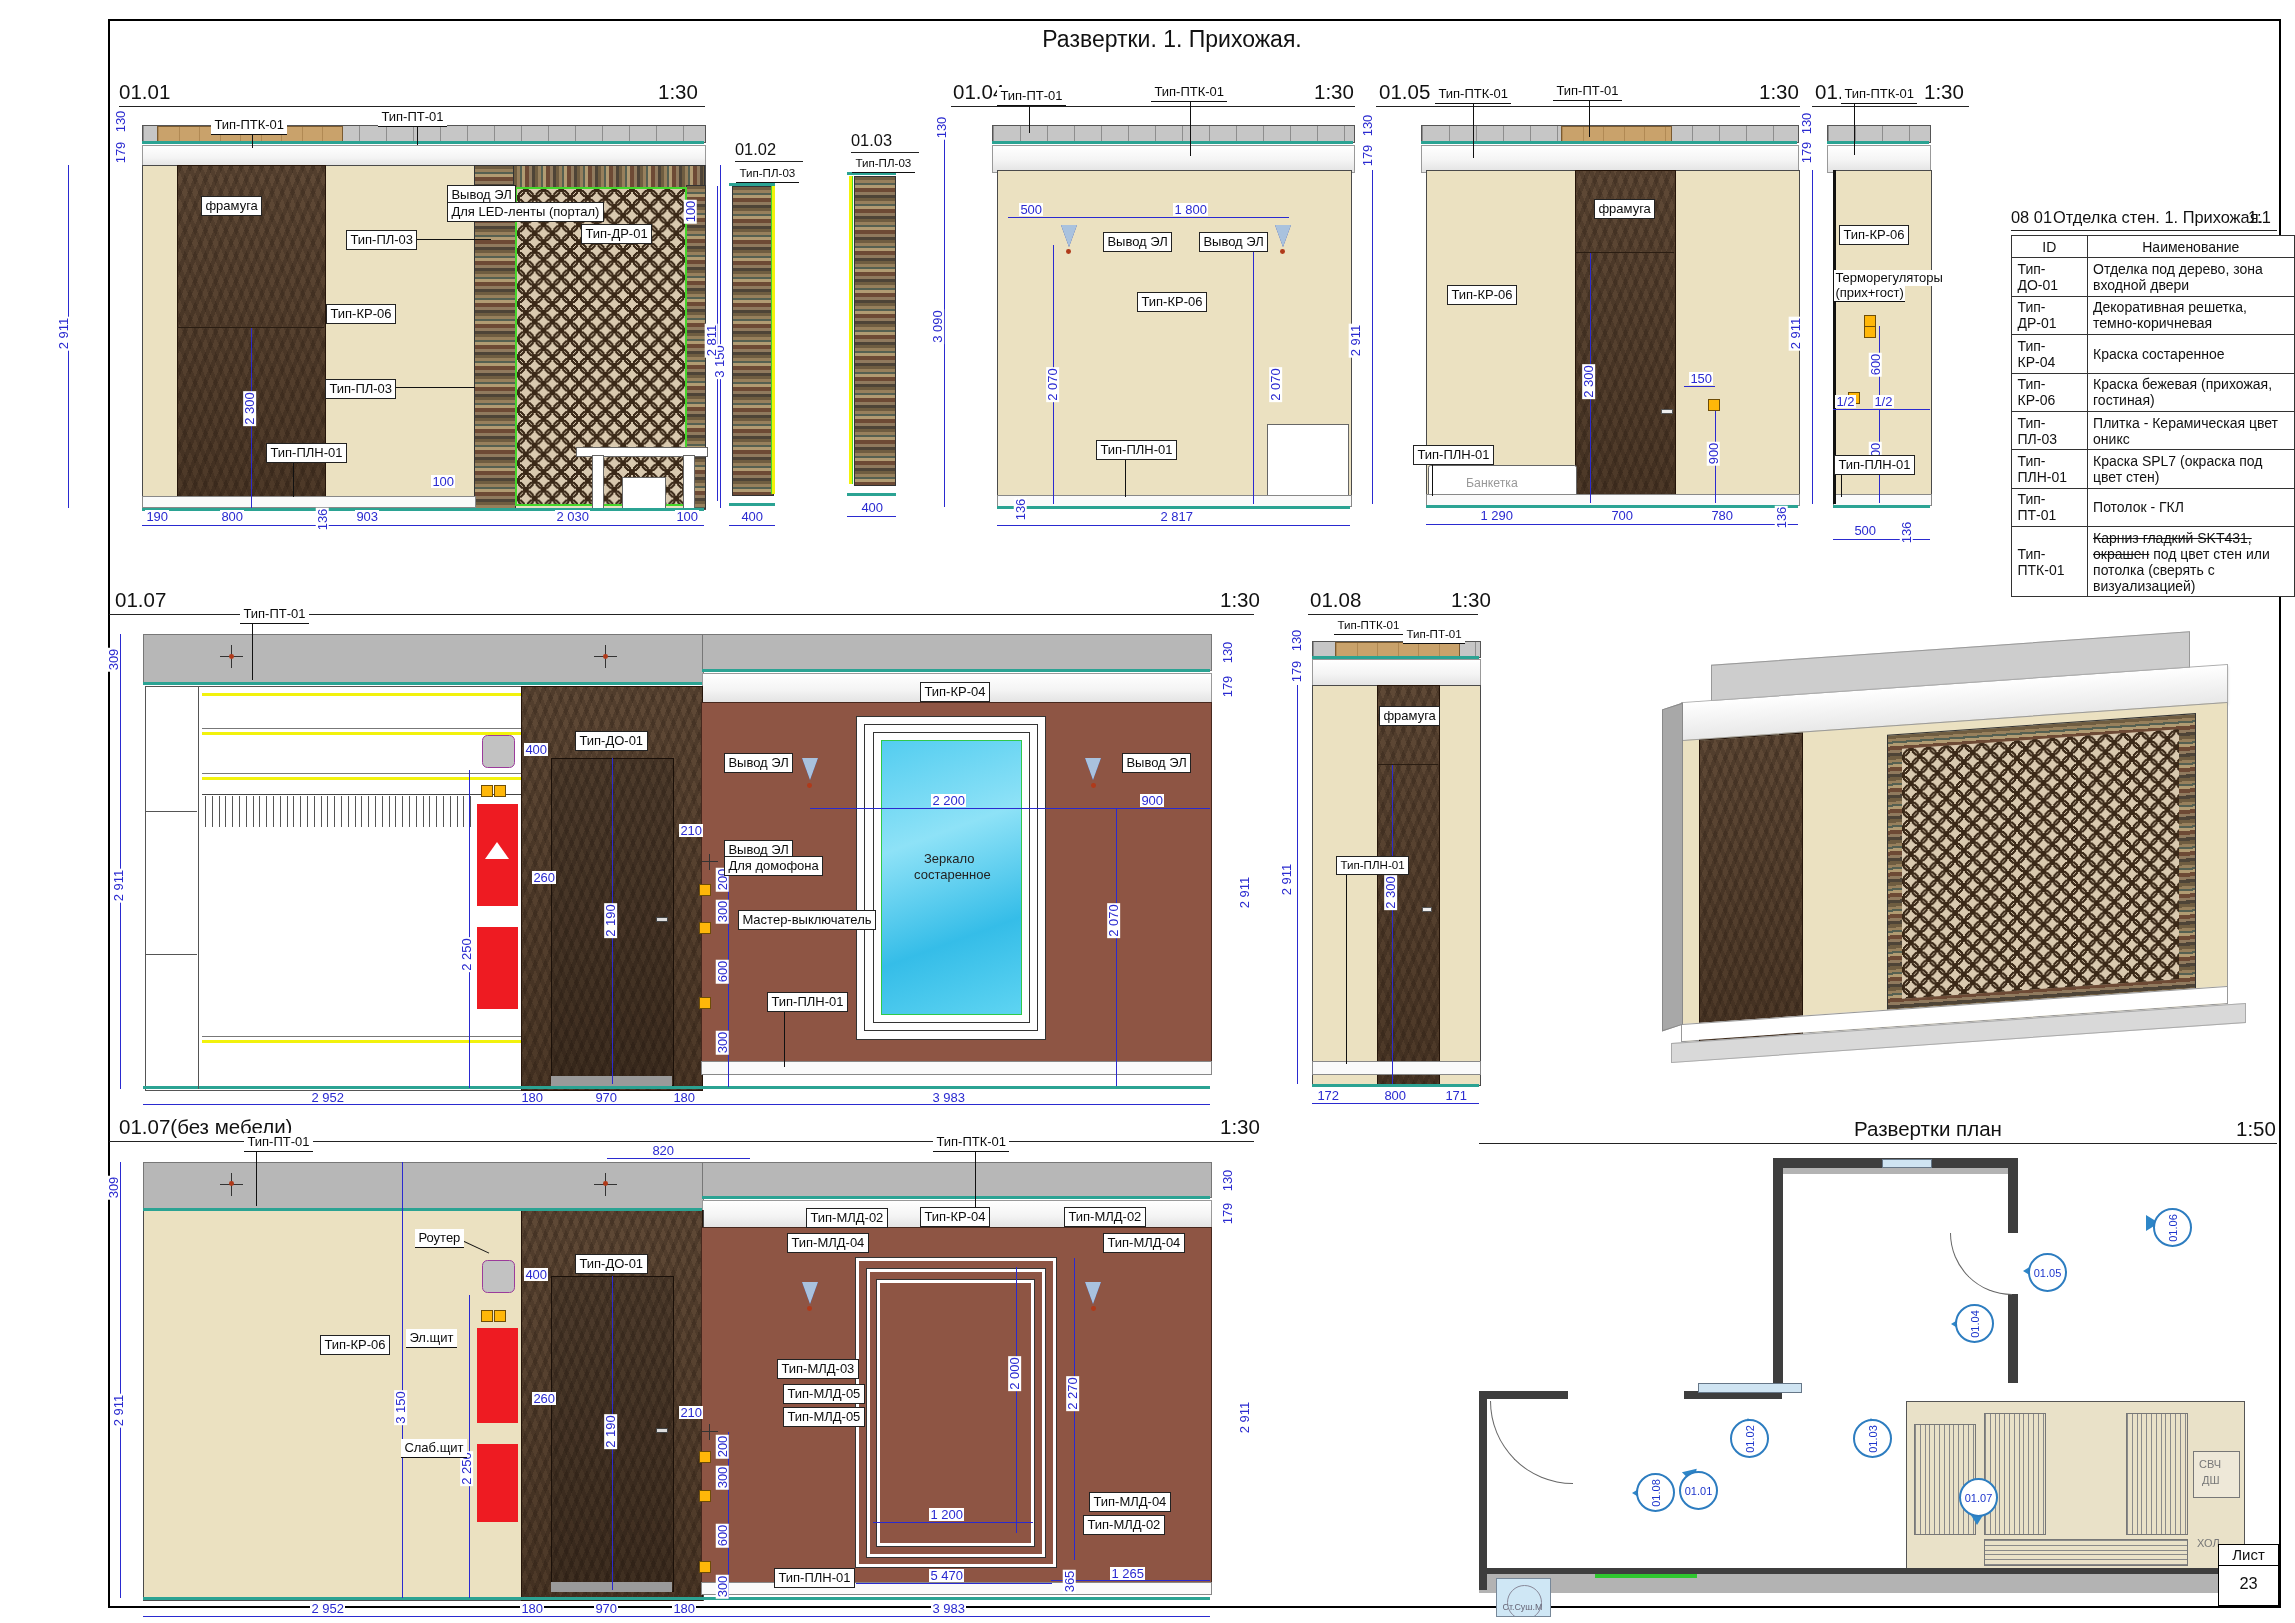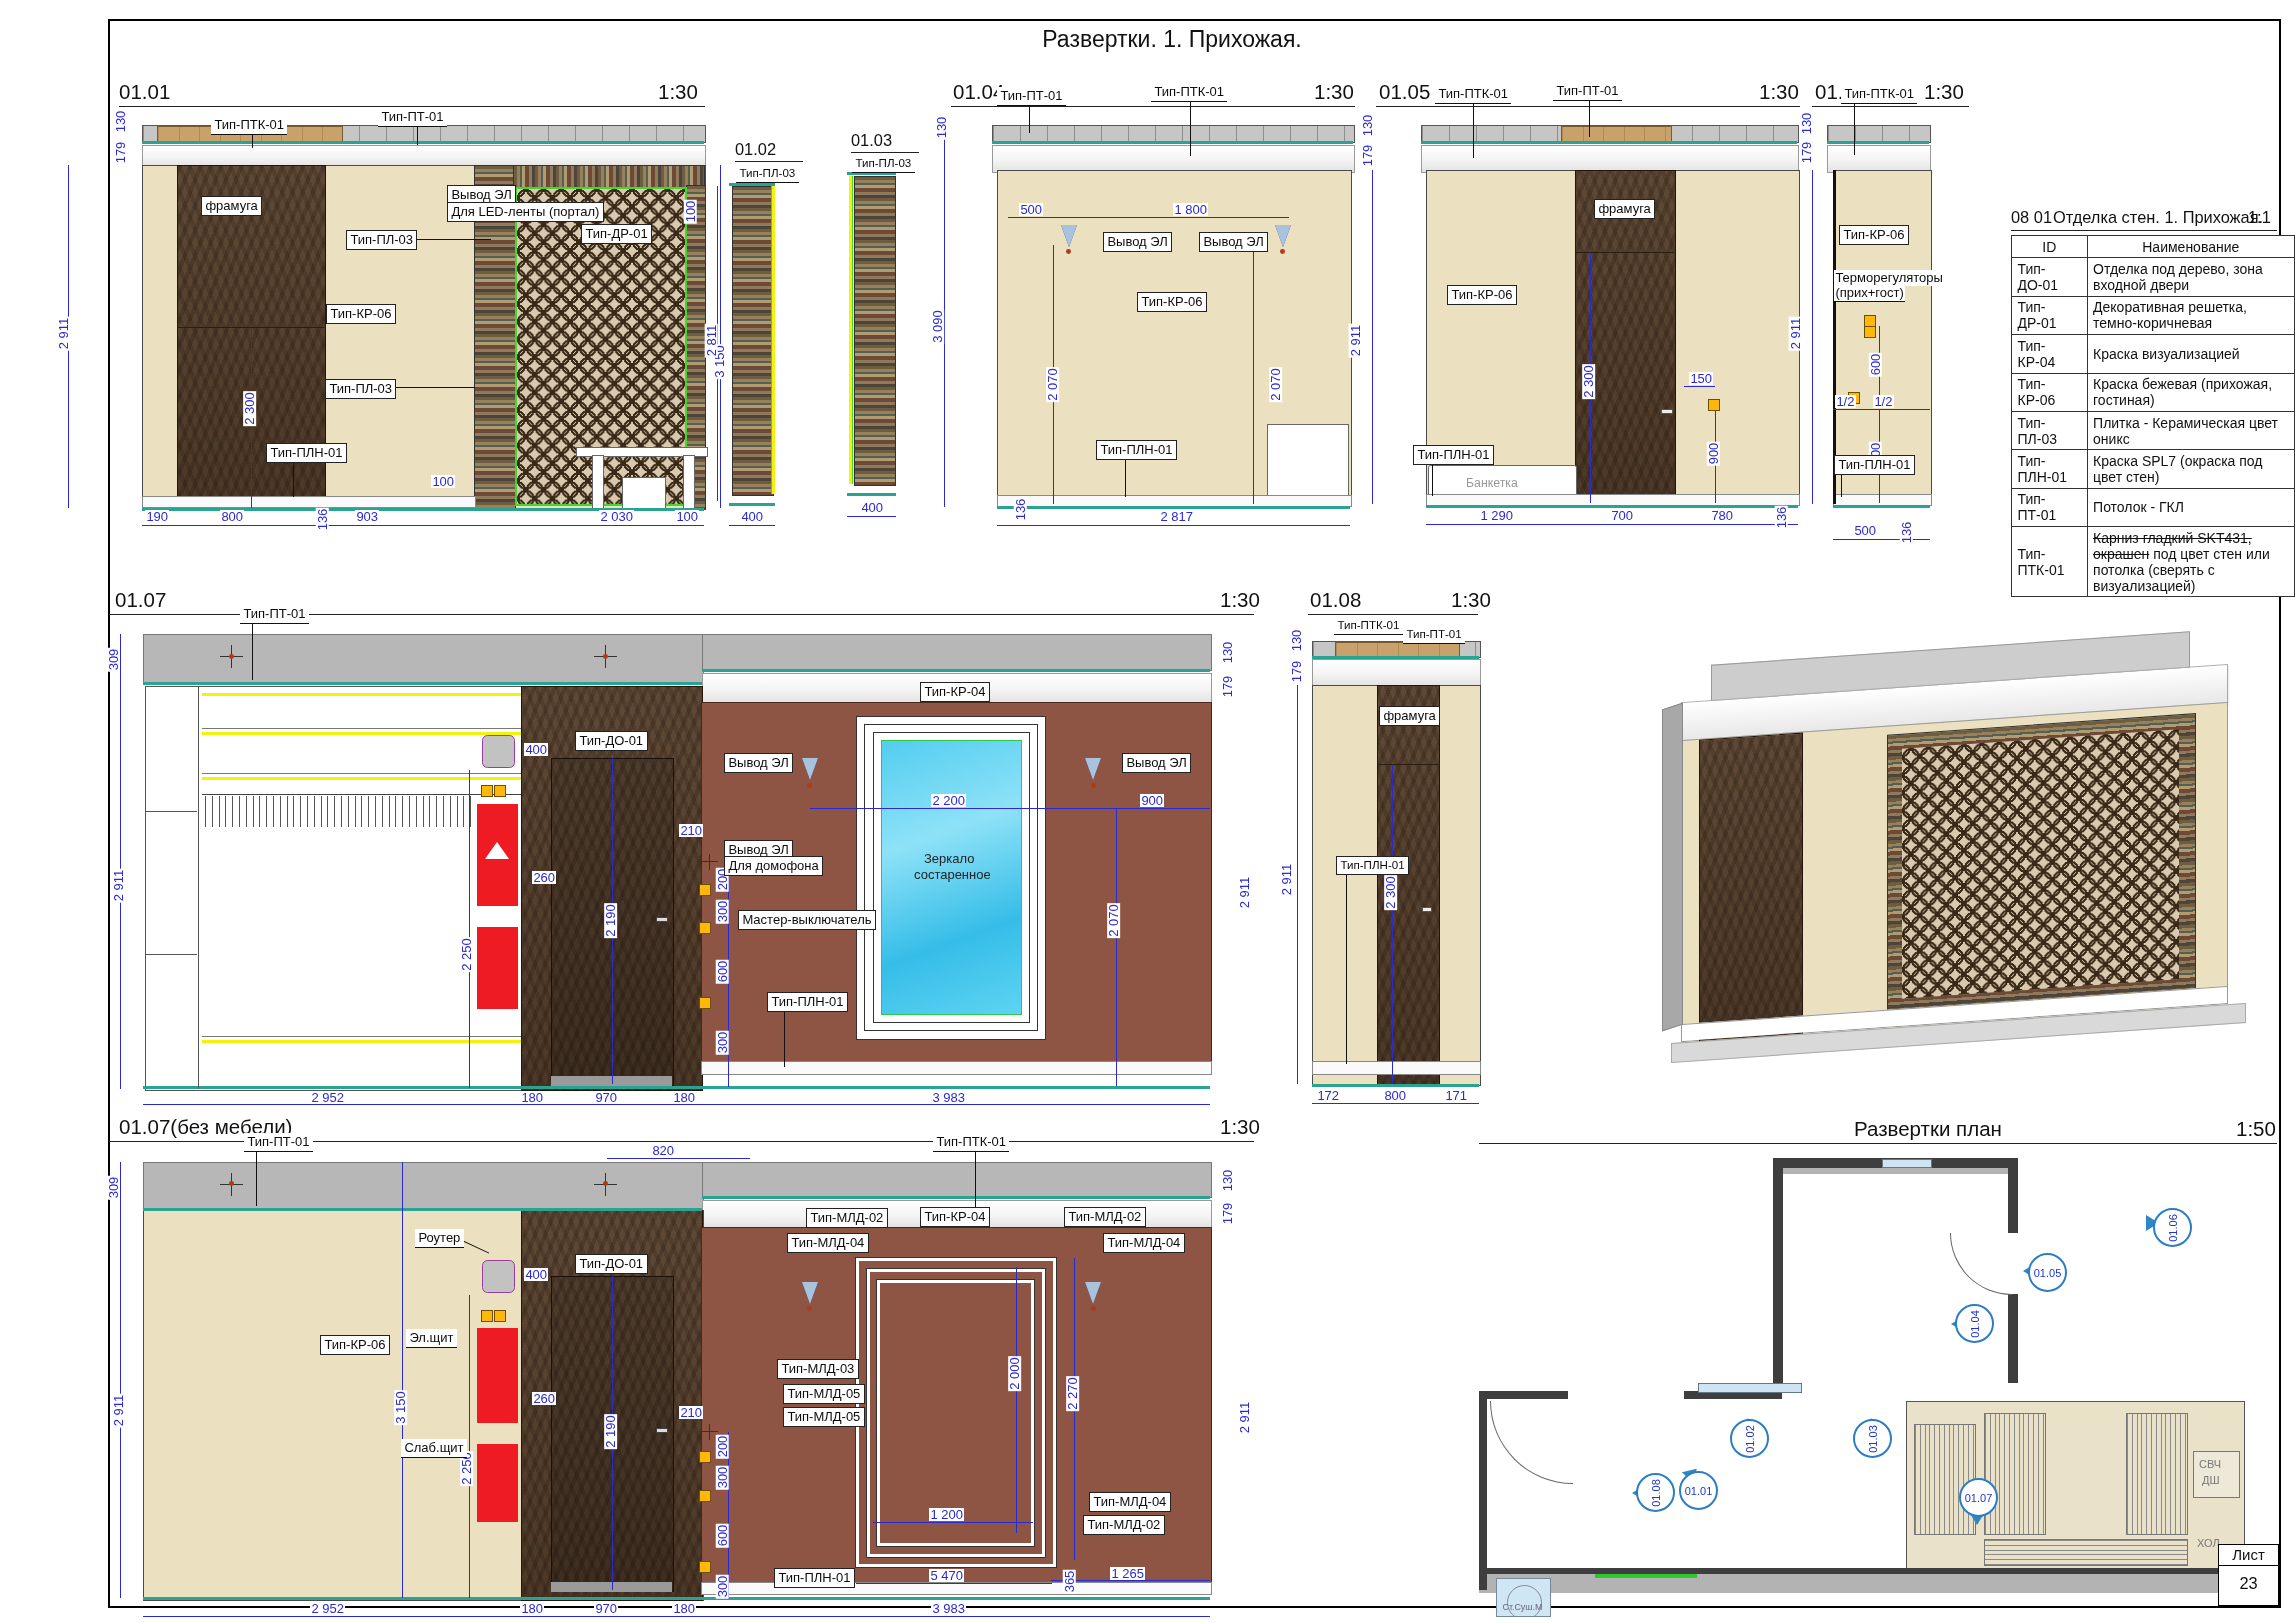--- a/index.html
+++ b/index.html
@@ -116,21 +116,21 @@
   <div class="bl-v" style="left:68px;top:165px;height:343px;"></div>
   <div class="dim vdim" style="left:678px;top:205px;">100</div>
   <div class="dim vdim" style="left:702px;top:355px;">3 150</div>
   <div class="bl-v" style="left:720px;top:165px;height:343px;"></div>
   <div class="dim" style="left:431px;top:475px;">100</div>
   <div class="bl-h" style="left:142px;top:525px;width:562px;"></div>
   <div class="dim" style="left:145px;top:510px;">190</div>
   <div class="dim" style="left:220px;top:510px;">800</div>
   <div class="dim vdim" style="left:310px;top:513px;">136</div>
   <div class="dim" style="left:355px;top:510px;">903</div>
-  <div class="dim" style="left:599px;top:510px;">2 030</div>
+  <div class="dim" style="left:555px;top:510px;">2 030</div>
   <div class="dim" style="left:675px;top:510px;">100</div>
 
   <div class="hdr-s" style="left:735px;top:140px;">01.02</div>
   <div class="hline" style="left:735px;top:161px;width:68px;"></div>
   <div class="lbl" style="left:736px;top:165px;font-size:11.6px;border:none;border-bottom:0.7px solid #111;">Тип-ПЛ-03</div>
   <div class="teal" style="left:729px;top:183px;width:46px;"></div>
   <div class="onyx" style="left:732px;top:186px;width:40px;height:308px;"></div>
   <div class="abs" style="left:771px;top:186px;width:3.4px;height:308px;background:#f2f20c;border-left:1.4px solid #45d62b;z-index:13;"></div>
   <div class="teal" style="left:729px;top:503px;width:46px;"></div>
   <div class="dim vdim" style="left:694px;top:334px;">2 811</div>
@@ -273,21 +273,21 @@
     <tr>
           <td>Тип-ДО-01</td>
           <td>Отделка под дерево, зона входной двери</td>
         </tr>
     <tr>
           <td>Тип-ДР-01</td>
           <td>Декоративная решетка, темно-коричневая</td>
         </tr>
     <tr>
           <td>Тип-КР-04</td>
-          <td>Краска визуализацией</td>
+          <td>Краска состаренное</td>
         </tr>
     <tr>
           <td>Тип-КР-06</td>
           <td>Краска бежевая (прихожая, гостиная)</td>
         </tr>
     <tr>
           <td>Тип-ПЛ-03</td>
           <td>Плитка - Керамическая цвет оникс</td>
         </tr>
     <tr>

